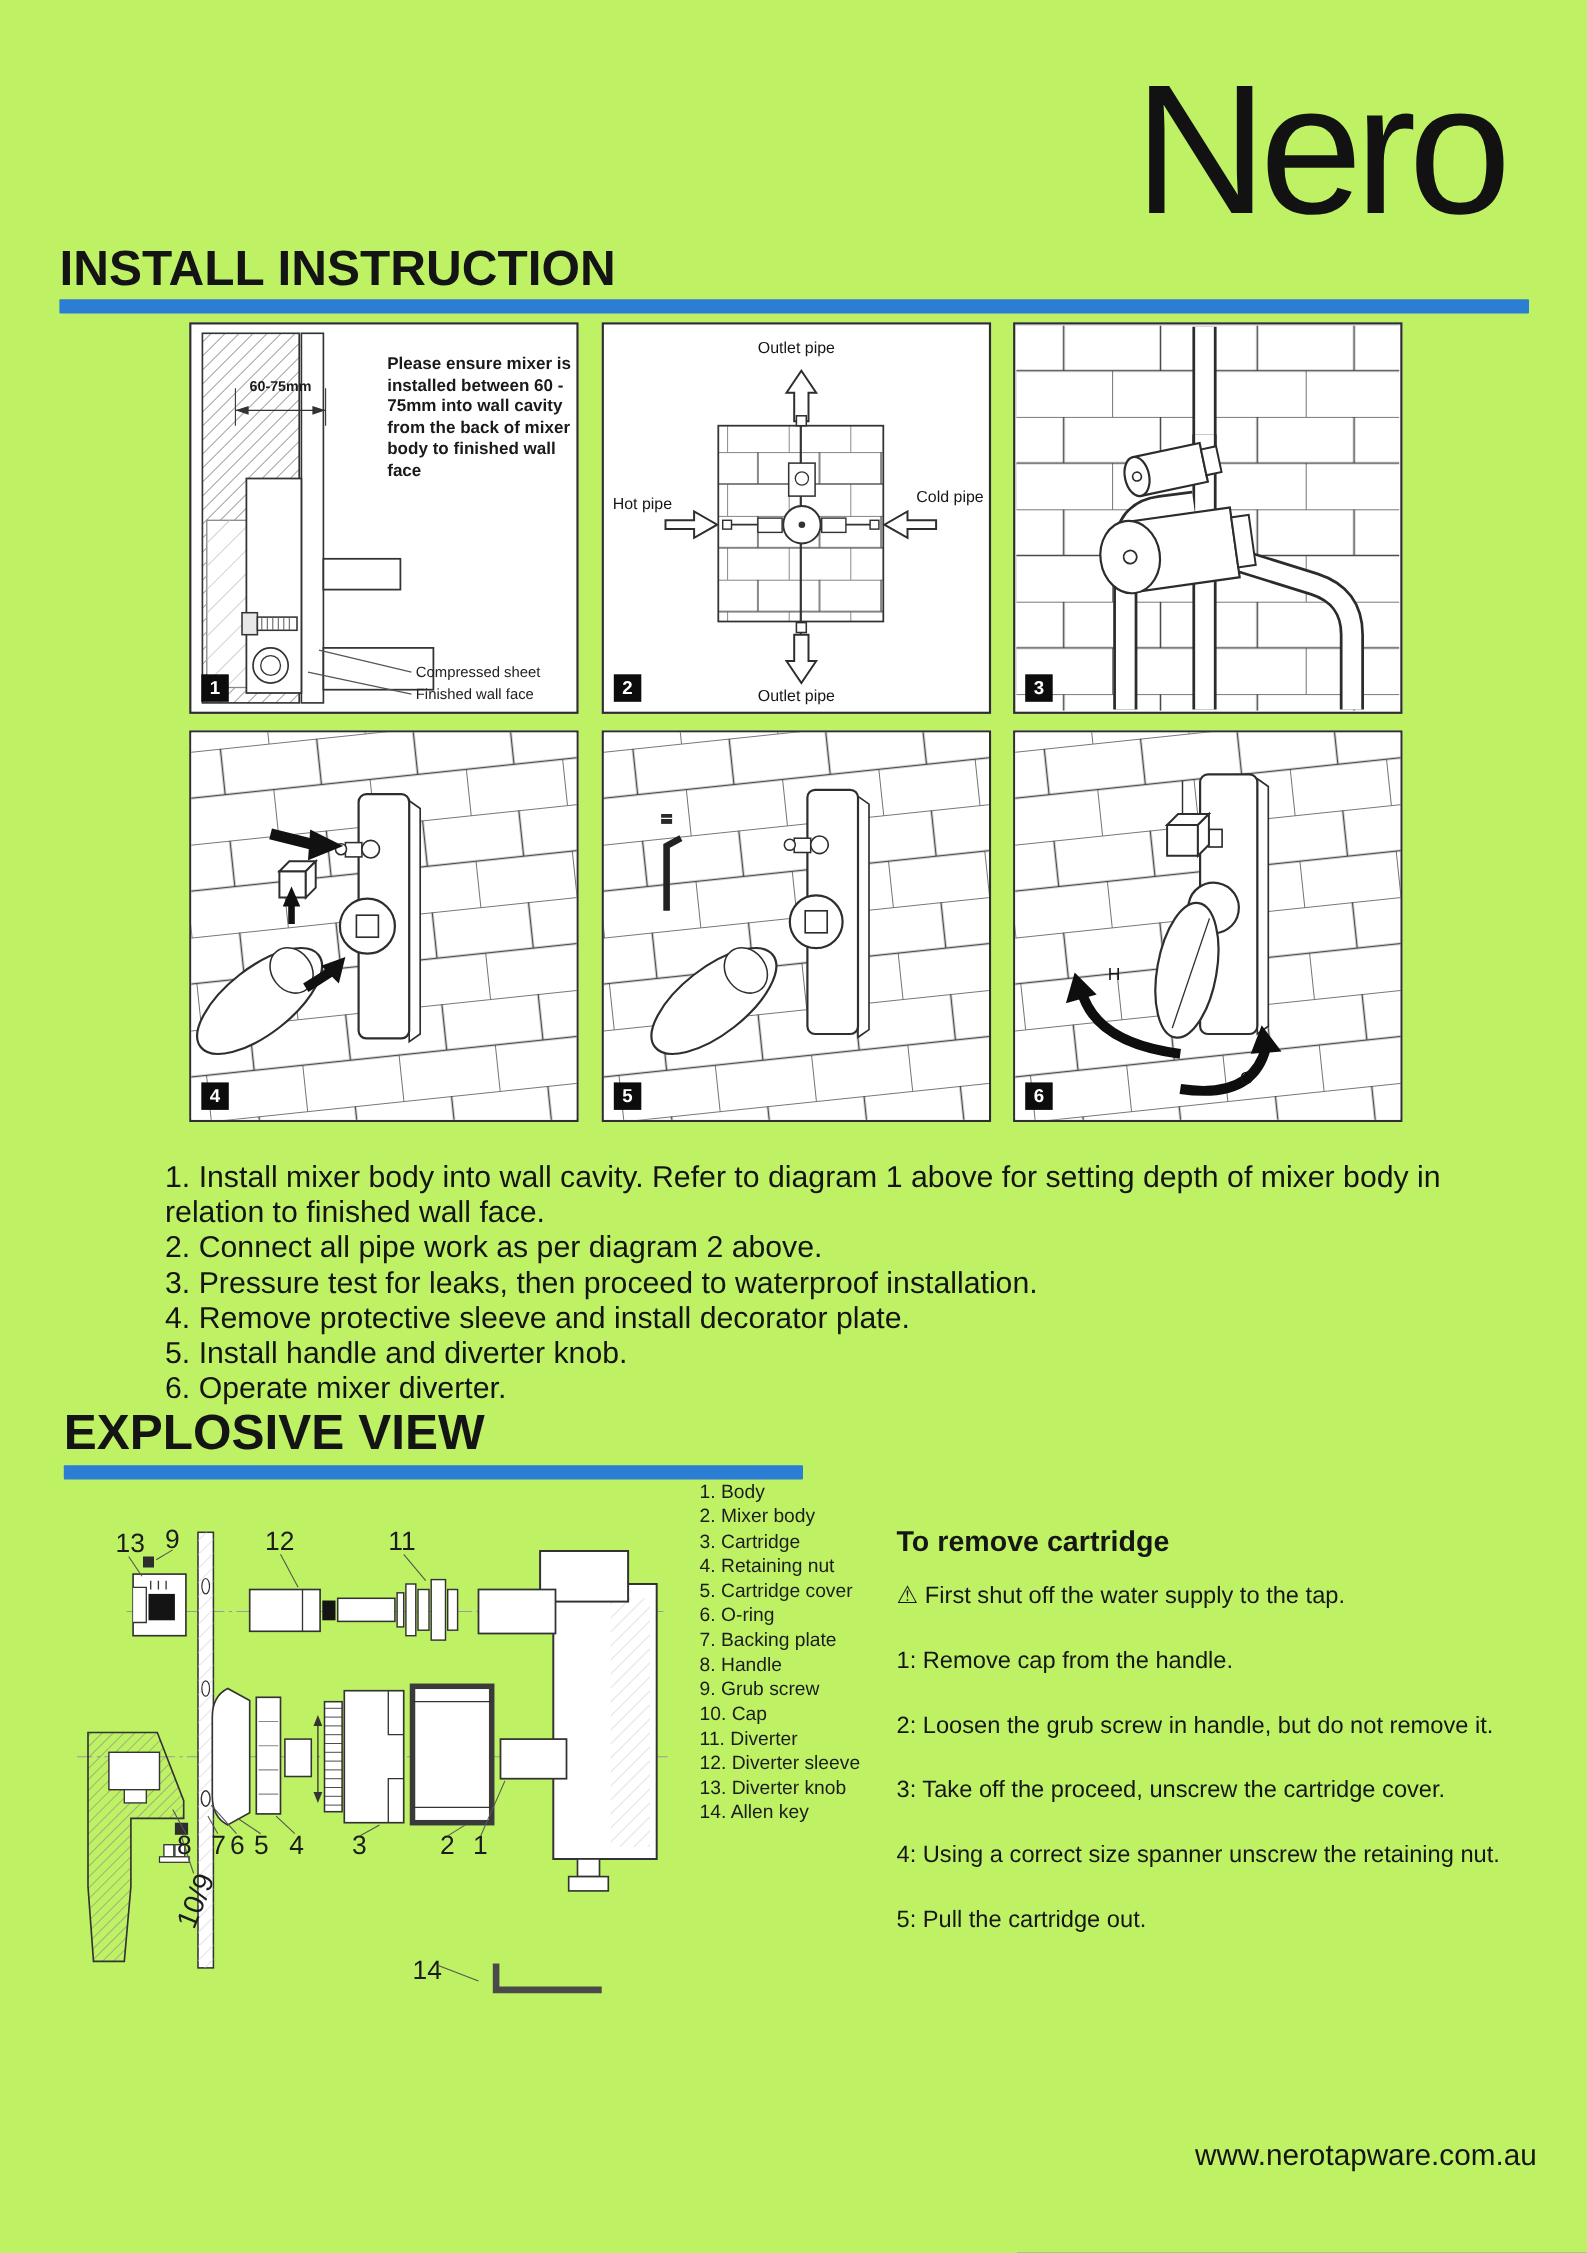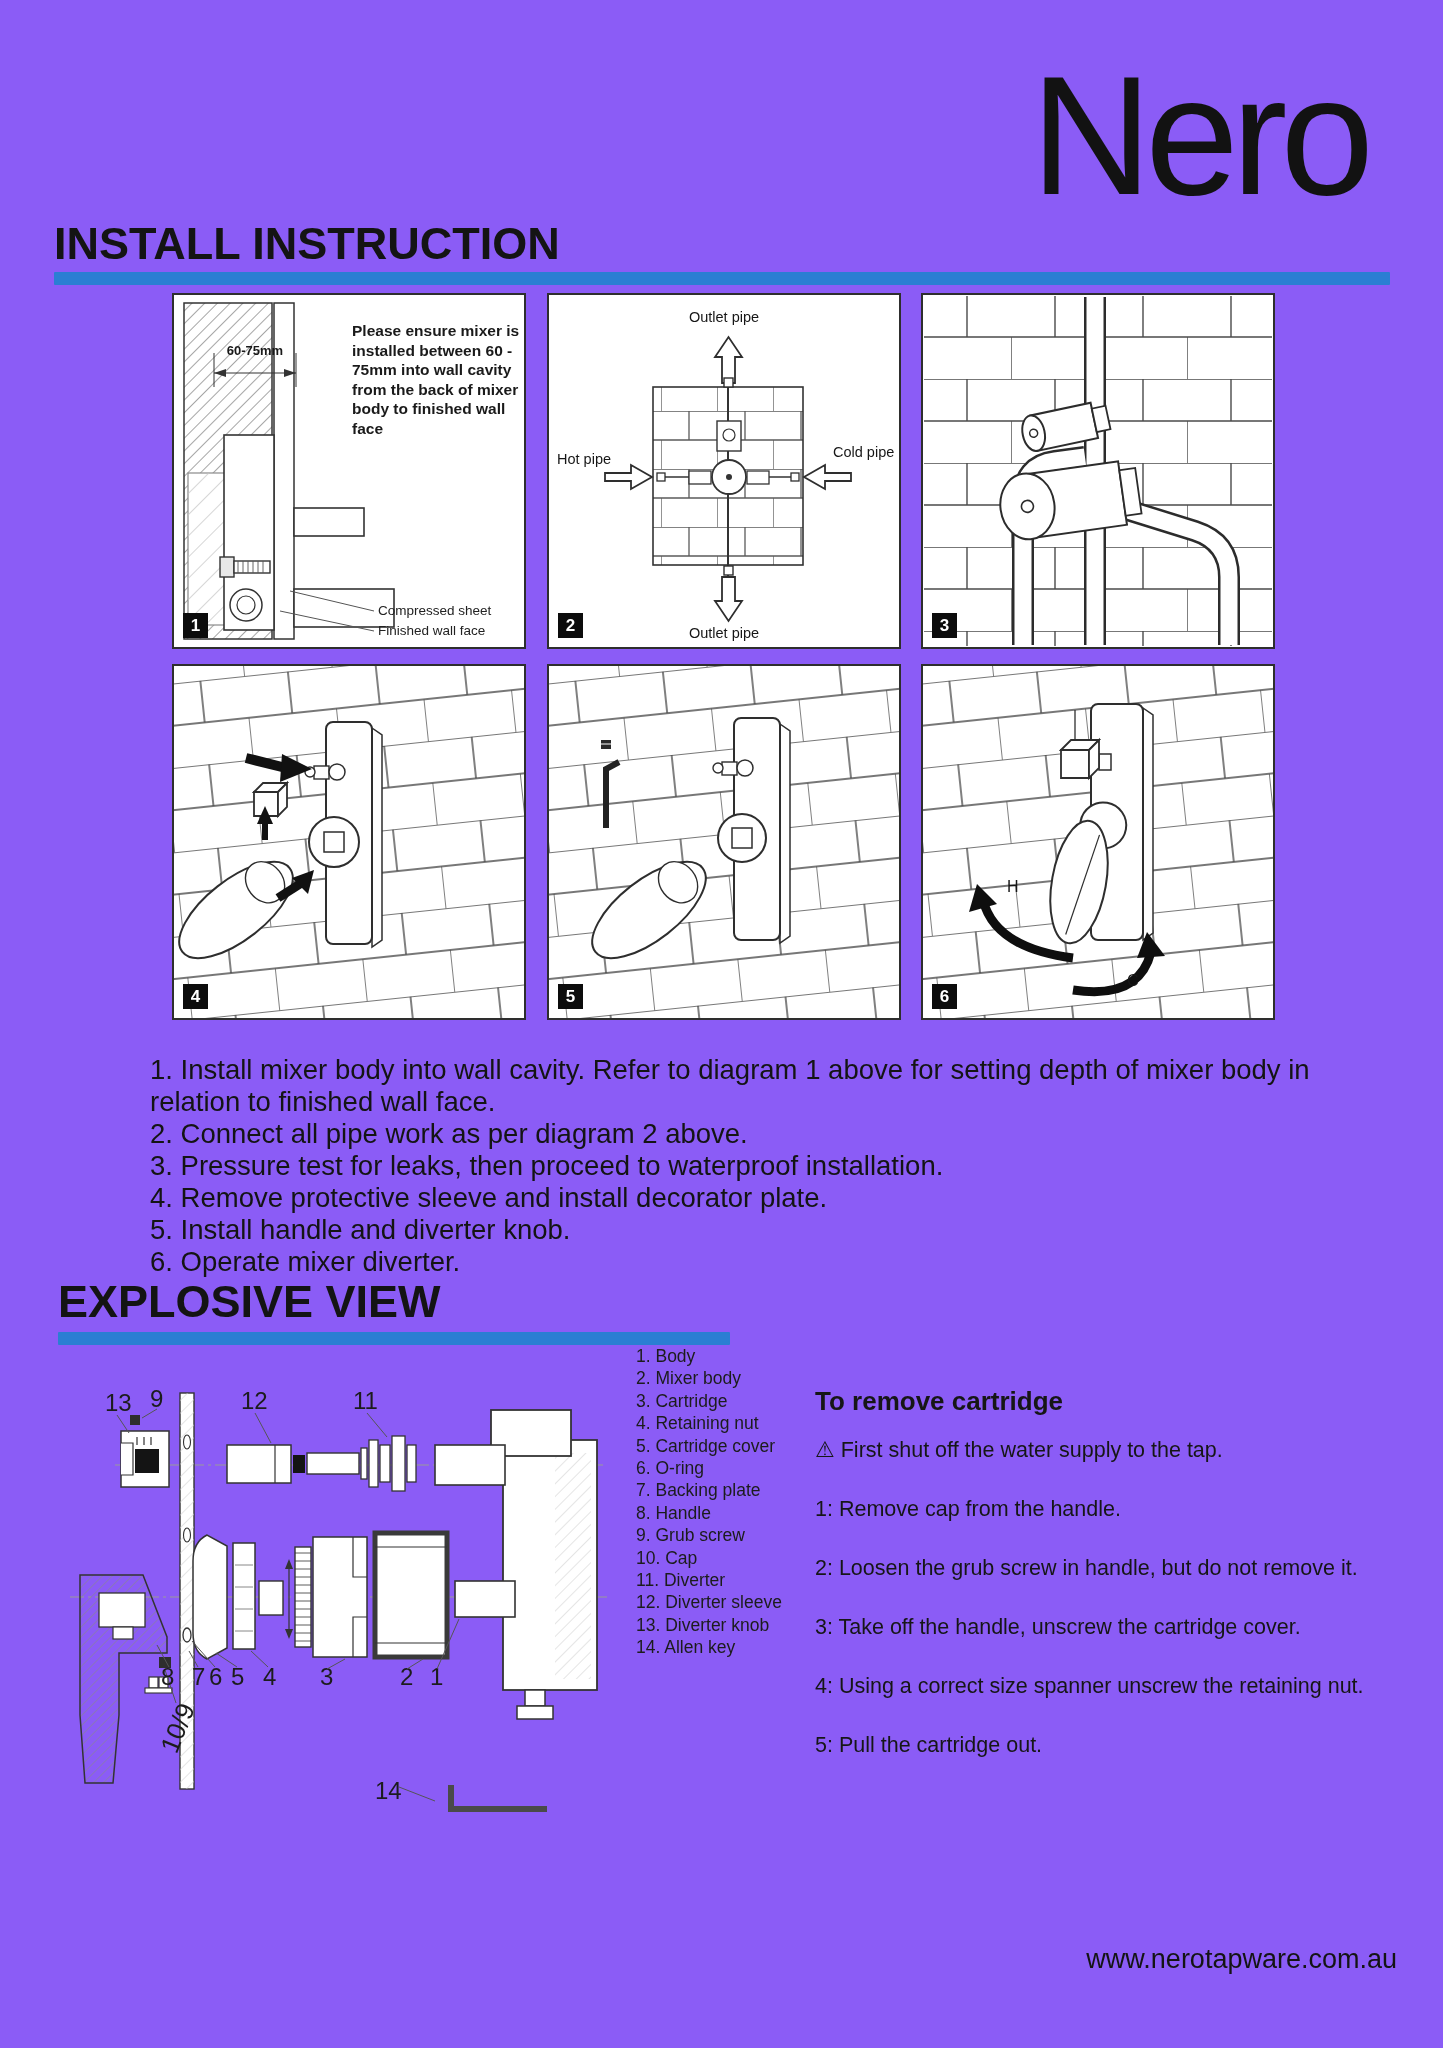--- a/index.html
+++ b/index.html
@@ -1,16 +1,16 @@
 <!DOCTYPE html>
 <html><head>
 <meta charset="utf-8">
 <style>
   html,body{margin:0;padding:0;background:#888;}
-  .page{position:relative;width:1443px;height:2048px;background:#8b5cf6;margin:0 auto;
+  .page{position:relative;width:1443px;height:2048px;background:#bef264;margin:0 auto;
         font-family:"Liberation Sans",sans-serif;color:#111;overflow:hidden;}
   .abs{position:absolute;}
   .logo{position:absolute;top:52px;right:76px;font-size:168px;line-height:1;
         letter-spacing:-7px;color:#121212;font-weight:normal;}
   .h-title{position:absolute;font-weight:bold;color:#141414;letter-spacing:0px;}
   .bar{position:absolute;height:13px;background:#2b7ed3;border-radius:1px;}
   .panel{position:absolute;width:354px;height:356px;border:2px solid #2e2e2e;background:#fff;box-sizing:border-box;}
   .panel svg{position:absolute;left:0;top:0;}
   .badge{position:absolute;left:9px;bottom:9px;width:25px;height:25px;background:#0c0c0c;color:#fff;
          font-size:17px;font-weight:bold;display:flex;align-items:center;justify-content:center;z-index:5;}
@@ -388,20 +388,20 @@
     <div>14. Allen key</div>
   </div>
 
   <div class="rc">
     <div class="rc-title">To remove cartridge</div>
     <div class="rc-warn">
       <span class="wicon">⚠</span><span>First shut off the water supply to the tap.</span>
     </div>
     <div class="rc-step">1: Remove cap from the handle.</div>
     <div class="rc-step">2: Loosen the grub screw in handle, but do not remove it.</div>
-    <div class="rc-step">3: Take off the handle, unscrew the cartridge cover.</div>
+    <div class="rc-step">3: Take off the proceed, unscrew the cartridge cover.</div>
     <div class="rc-step">4: Using a correct size spanner unscrew the retaining nut.</div>
     <div class="rc-step">5: Pull the cartridge out.</div>
   </div>
 
   <div class="site">www.nerotapware.com.au</div>
 
 </div>
 
 </body></html>

